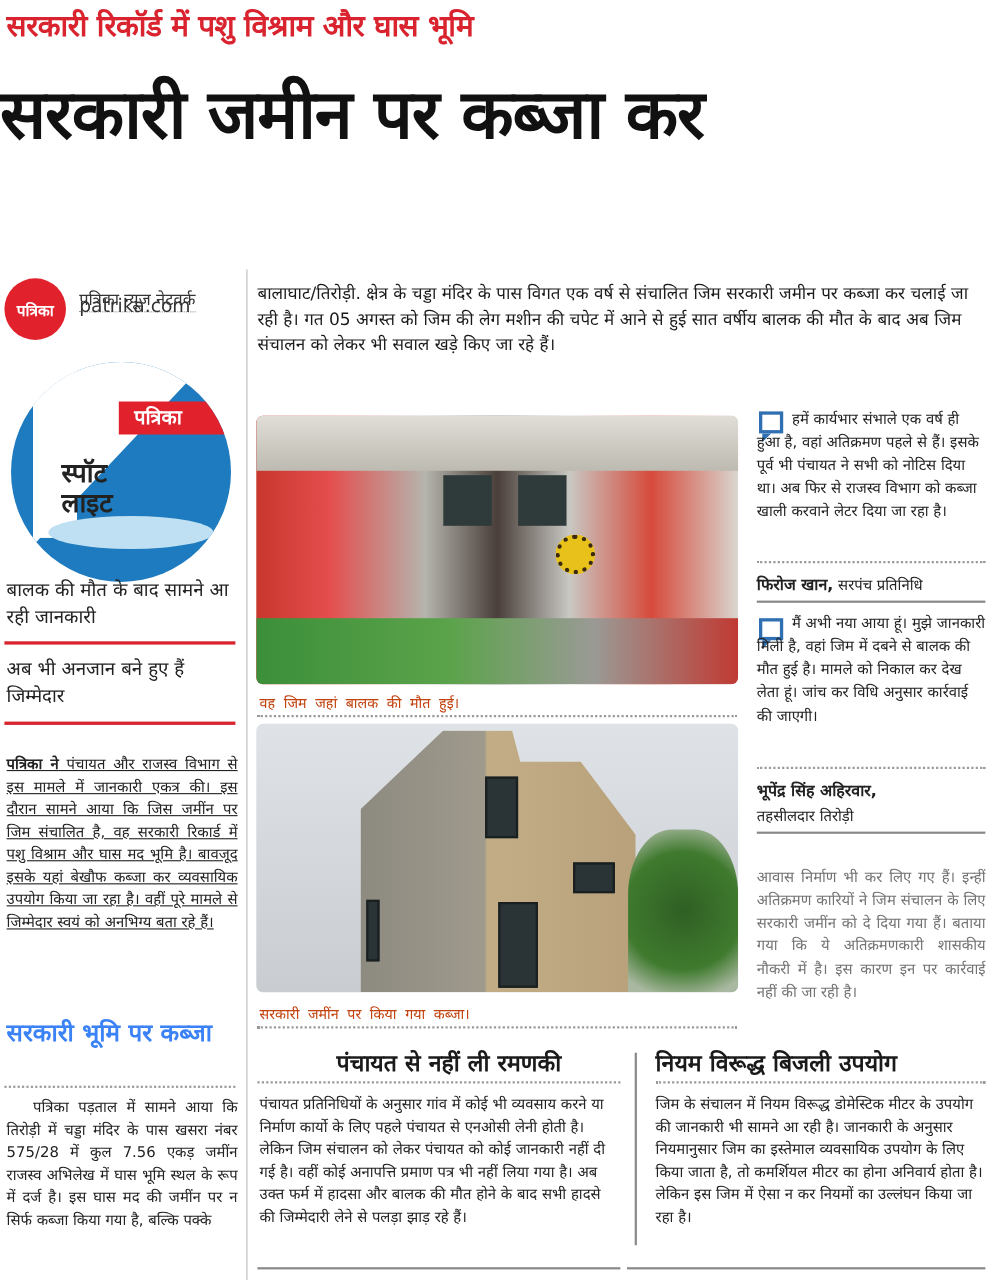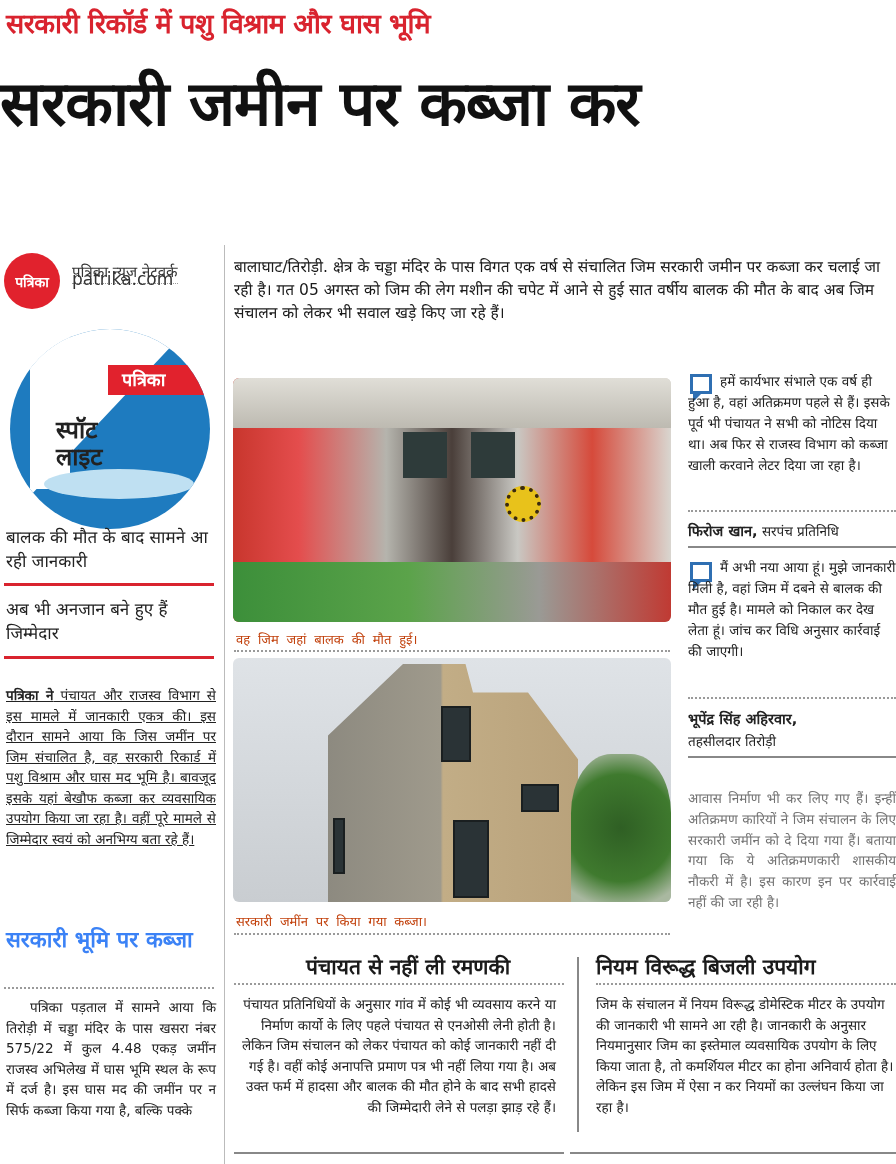--- a/index.html
+++ b/index.html
@@ -55,21 +55,21 @@
   .quote-icon { position: absolute; width: 22px; height: 20px; border: 3px solid #2f6fb2; }
   .quote-tail { position: absolute; width: 0; height: 0; border-left: 8px solid #2f6fb2; border-bottom: 8px solid transparent; }
   .quote { position: absolute; left: 688px; width: 208px; font-size: 13.5px; line-height: 21px; color: #222; text-indent: 32px; }
   .attrib { position: absolute; left: 688px; font-size: 13.5px; color: #222; white-space: nowrap; }
   .attrib b { font-weight: bold; font-size: 14.5px; }
   .solid { position: absolute; height: 0; border-top: 2px solid #888; }
   .right-body { position: absolute; left: 688px; top: 777px; width: 208px; font-size: 13.5px; line-height: 20.8px; color: #737373; text-align: justify; margin-top: 11px; }
 
   .sec-hed { position: absolute; font-size: 21px; font-weight: bold; color: #1a1a1a; white-space: nowrap; }
   .sec-body { position: absolute; font-size: 13.5px; line-height: 20.6px; color: #222; }
-  .sec1-body { left: 236px; top: 994px; width: 320px; text-align: right; }
+  .sec1-body { left: 236px; top: 994px; width: 320px; }
   .sec2-body { left: 596px; top: 994px; width: 298px; }
   .sec-divider { position: absolute; left: 577px; top: 957px; width: 2px; height: 175px; background: #888; }
 </style>
 </head>
 <body>
 
 <div class="kicker">सरकारी रिकॉर्ड में पशु विश्राम और घास भूमि</div>
 
 <div class="headline">
   <div>सरकारी जमीन पर कब्जा कर</div>
@@ -93,21 +93,21 @@
 
   <div class="side-hed1">बालक की मौत के बाद सामने आ रही जानकारी</div>
   <div class="redline" style="top:338px;"></div>
   <div class="side-hed2">अब भी अनजान बने हुए हैं जिम्मेदार</div>
   <div class="redline" style="top:411px;"></div>
 
   <div class="left-body"><b>पत्रिका ने</b><span> पंचायत और राजस्व विभाग से इस मामले में जानकारी एकत्र की। इस दौरान सामने आया कि जिस जमींन पर जिम संचालित है, वह सरकारी रिकार्ड में पशु विश्राम और घास मद भूमि है। बावजूद इसके यहां बेखौफ कब्जा कर व्यवसायिक उपयोग किया जा रहा है। वहीं पूरे मामले से जिम्मेदार स्वयं को अनभिग्य बता रहे हैं।</span></div>
 
   <div class="sub-hed">सरकारी भूमि पर कब्जा</div>
   <div class="dots" style="left:4px; top:742px; width:210px;"></div>
-  <div class="left-body2">पत्रिका पड़ताल में सामने आया कि तिरोड़ी में चड्डा मंदिर के पास खसरा नंबर 575/22 में कुल 4.48 एकड़ जमींन राजस्व अभिलेख में घास भूमि स्थल के रूप में दर्ज है। इस घास मद की जमींन पर न सिर्फ कब्जा किया गया है, बल्कि पक्के</div>
+  <div class="left-body2">पत्रिका पड़ताल में सामने आया कि तिरोड़ी में चड्डा मंदिर के पास खसरा नंबर 575/28 में कुल 7.56 एकड़ जमींन राजस्व अभिलेख में घास भूमि स्थल के रूप में दर्ज है। इस घास मद की जमींन पर न सिर्फ कब्जा किया गया है, बल्कि पक्के</div>
 </div>
 
 <div class="vline"></div>
 
 <div class="lede"><b>बालाघाट/तिरोड़ी.</b><span> क्षेत्र के चड्डा मंदिर के पास विगत एक वर्ष से संचालित जिम सरकारी जमीन पर कब्जा कर चलाई जा रही है। गत 05 अगस्त को जिम की लेग मशीन की चपेट में आने से हुई सात वर्षीय बालक की मौत के बाद अब जिम संचालन को लेकर भी सवाल खड़े किए जा रहे हैं।</span></div>
 
 <div class="photo photo1">
   <div class="ceiling"></div>
   <div class="poster" style="left:170px;"></div>
   <div class="poster" style="left:238px;"></div>

